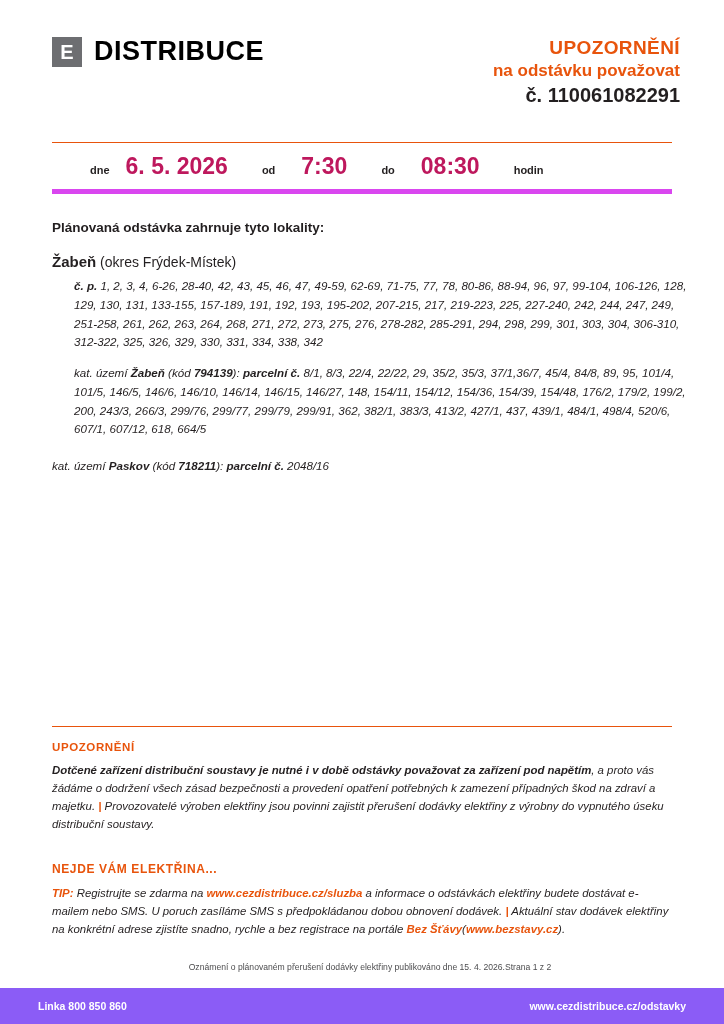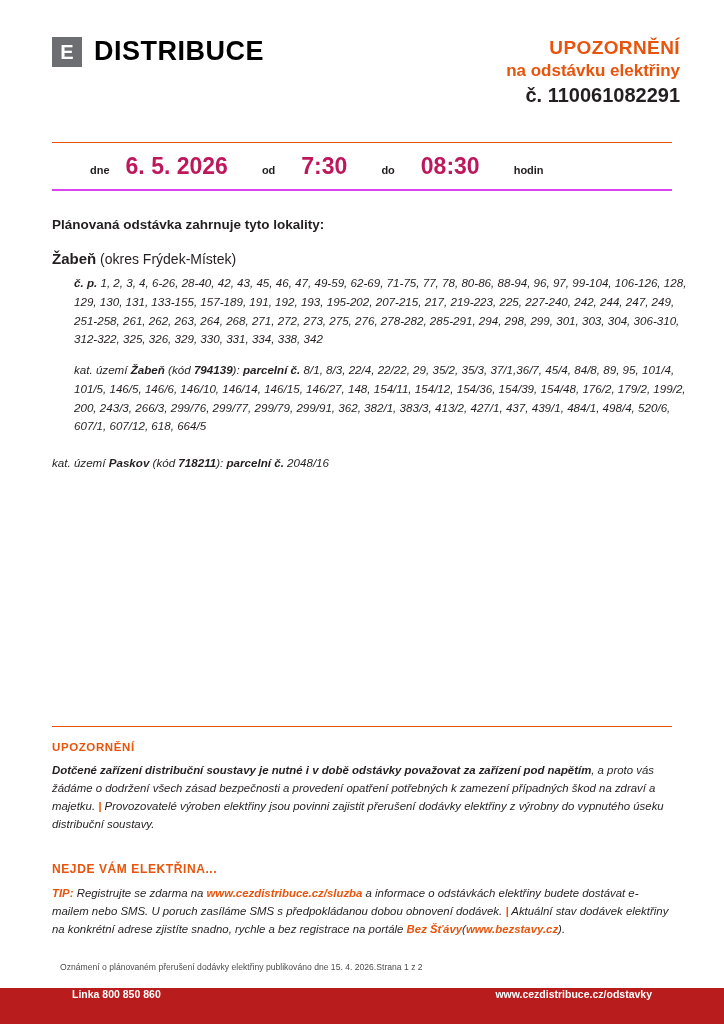--- a/index.html
+++ b/index.html
@@ -74,21 +74,21 @@
     color: #231f20;
     font-size: 20px;
     font-weight: bold;
     margin-top: 2px;
   }
 
   
   .datebar-wrap {
     margin: 34px 52px 0 52px;
     border-top: 1px solid #e8540c;
-    border-bottom: 2px solid #d946ef;
+    border-bottom: 5px solid #d946ef;
     height: 46px;
     display: flex;
     align-items: center;
   }
   .datebar {
     display: flex;
     align-items: baseline;
     width: 100%;
     padding: 0 38px 0 38px;
     box-sizing: border-box;
@@ -181,41 +181,41 @@
   a, .linklike {
     color: #e8540c;
     font-weight: bold;
     text-decoration: none;
   }
   .tip-label { color: #e8540c; font-weight: bold; }
 
   
   .meta {
     position: absolute;
-    left: 60px;
+    left: 68px;
     right: 52px;
     top: 962px;
     display: flex;
-    justify-content: flex-start;
+    justify-content: center;
     font-size: 8.6px;
     color: #4d4d4f;
   }
 
   
   .footbar {
     position: absolute;
     left: 0;
     right: 0;
     bottom: 0;
     height: 36px;
-    background: #b91c1c;
-    display: flex;
-    align-items: flex-start;
+    background: #8b5cf6;
+    display: flex;
+    align-items: center;
     justify-content: space-between;
-    padding: 0 72px;
+    padding: 0 38px;
     box-sizing: border-box;
   }
   .footbar span {
     color: #ffffff;
     font-size: 10.5px;
     font-weight: bold;
   }
 </style>
 </head>
 <body>
@@ -224,21 +224,21 @@
 
   <div class="header">
     <div class="brand">
       <div class="brand-mark">
         <span>E</span>
       </div>
       <div class="brand-name">DISTRIBUCE</div>
     </div>
     <div class="header-right">
       <div class="hr-line1">UPOZORNĚNÍ</div>
-      <div class="hr-line2">na odstávku elektřiny</div>
+      <div class="hr-line2">na odstávku považovat</div>
       <div class="hr-line3">č. 110061082291</div>
     </div>
   </div>
 
   <div class="datebar-wrap">
     <div class="datebar">
       <span class="dlabel">dne</span>
       <span class="sp-a"></span>
       <span class="dval">6. 5. 2026</span>
       <span class="sp-b"></span>

